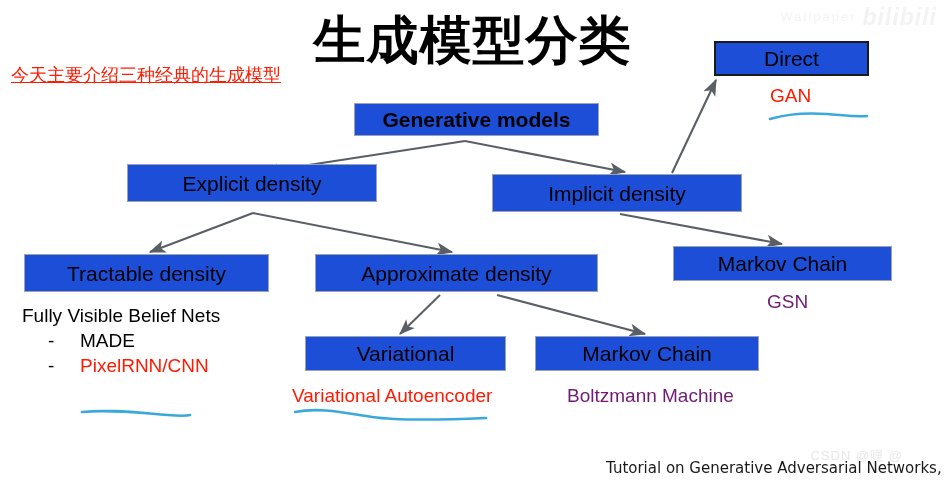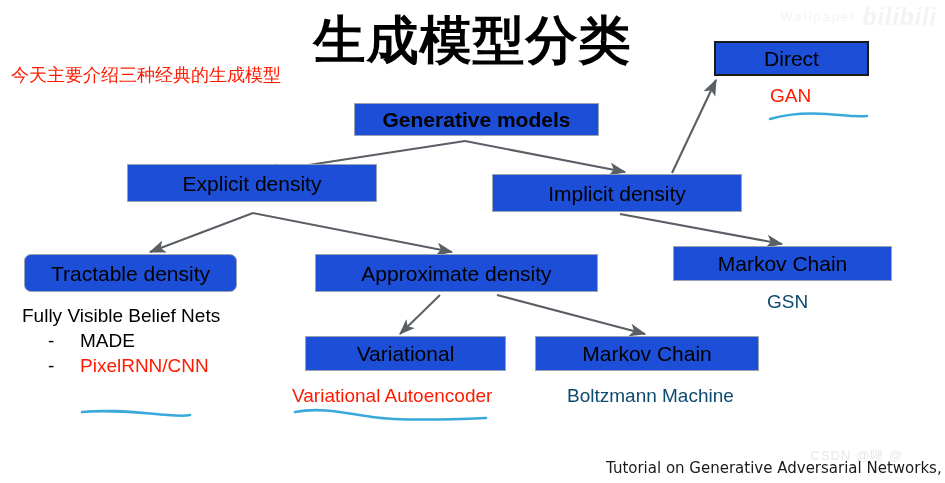--- a/index.html
+++ b/index.html
@@ -67,20 +67,21 @@
     letter-spacing: 1px;
   }
 
   
   #note-cn {
     left: 11px;
     top: 63px;
     font-size: 18px;
     color: #ff1a00;
     font-family: "DejaVu Sans", "Liberation Sans", sans-serif;
+    text-decoration: underline;
   }
 
   
   .node {
     box-sizing: border-box;
     background: #1d4ed8;
     border: 1px solid #9aa4b0;
     color: #000000;
     display: flex;
     align-items: center;
@@ -88,31 +89,31 @@
     font-size: 21px;
     line-height: 1;
     white-space: nowrap;
   }
   .node.bold { font-weight: bold; margin-left: 9px; }
   .node.dark-border { border: 2px solid #1a1a1a; }
 
   #node-generative { left: 345px; top: 103px; width: 245px; height: 33px; }
   #node-explicit   { left: 127px; top: 164px; width: 250px; height: 38px; }
   #node-implicit   { left: 492px; top: 174px; width: 250px; height: 38px; text-align: center; }
-  #node-tractable  { left: 24px;  top: 254px; width: 213px; height: 38px; border-radius: 7px; }
+  #node-tractable  { left: 24px;  top: 254px; width: 245px; height: 38px; }
   #node-approx     { left: 315px; top: 254px; width: 283px; height: 38px; }
   #node-markov-r   { left: 673px; top: 246px; width: 219px; height: 35px; }
   #node-direct     { left: 714px; top: 41px;  width: 155px; height: 35px; }
   #node-variational{ left: 305px; top: 336px; width: 201px; height: 35px; }
   #node-markov-b   { left: 535px; top: 336px; width: 224px; height: 35px; }
 
   
   .label {
     font-size: 19px;
-    color: #0c4a6e;
+    color: #701a75;
     white-space: nowrap;
   }
   .label.red { color: #ff1a00; }
 
   #label-gan        { left: 770px; top: 85px; }
   #label-gsn        { left: 767px; top: 291px; }
   #label-boltzmann  { left: 567px; top: 385px; }
   #label-vae        { left: 292px; top: 385px; }
 
   

